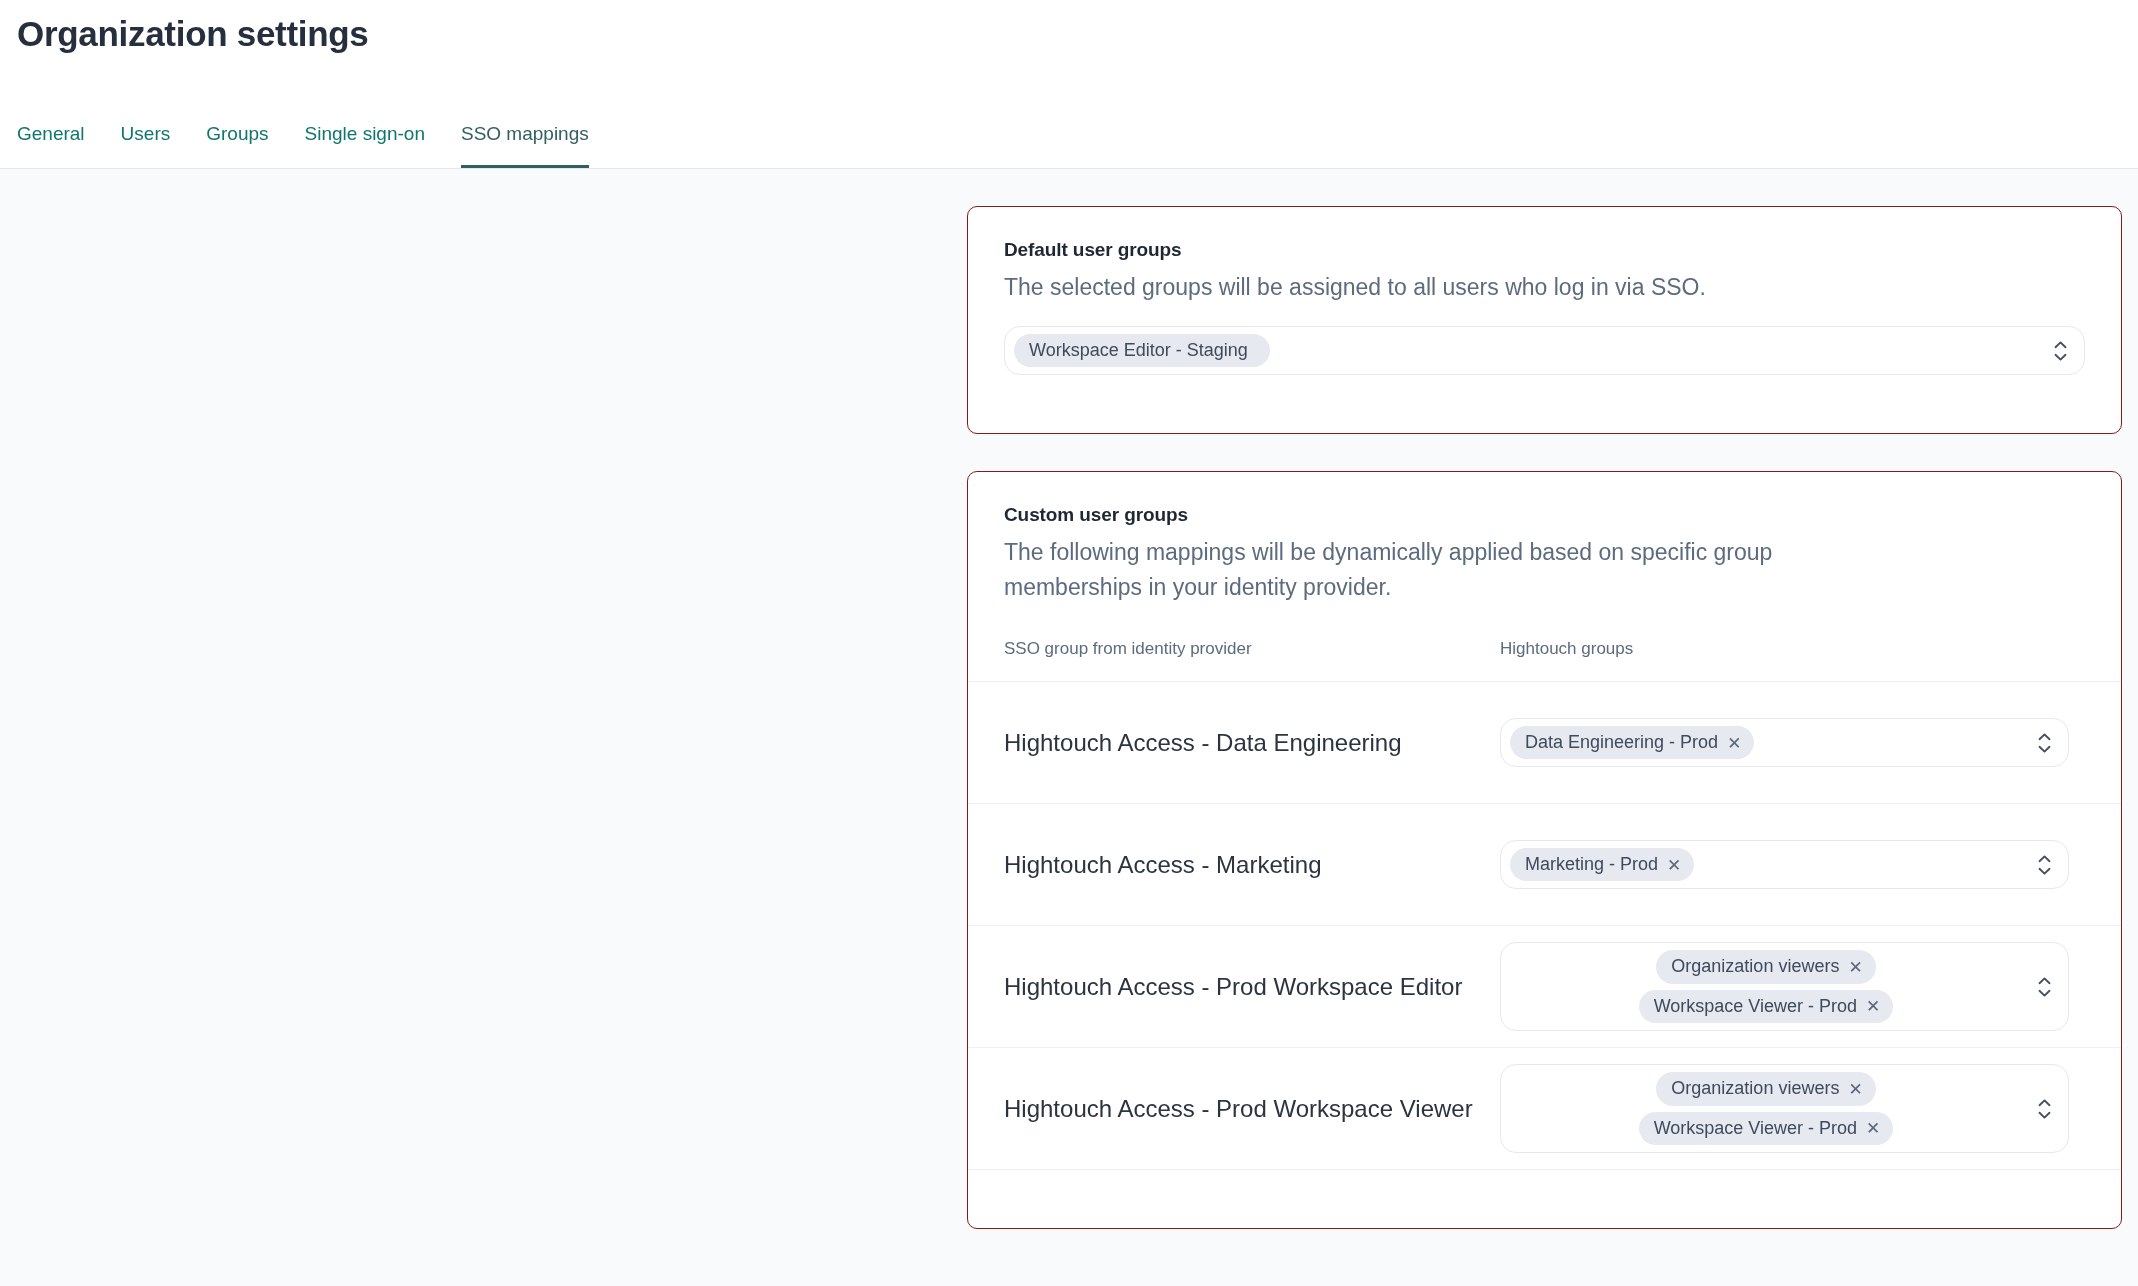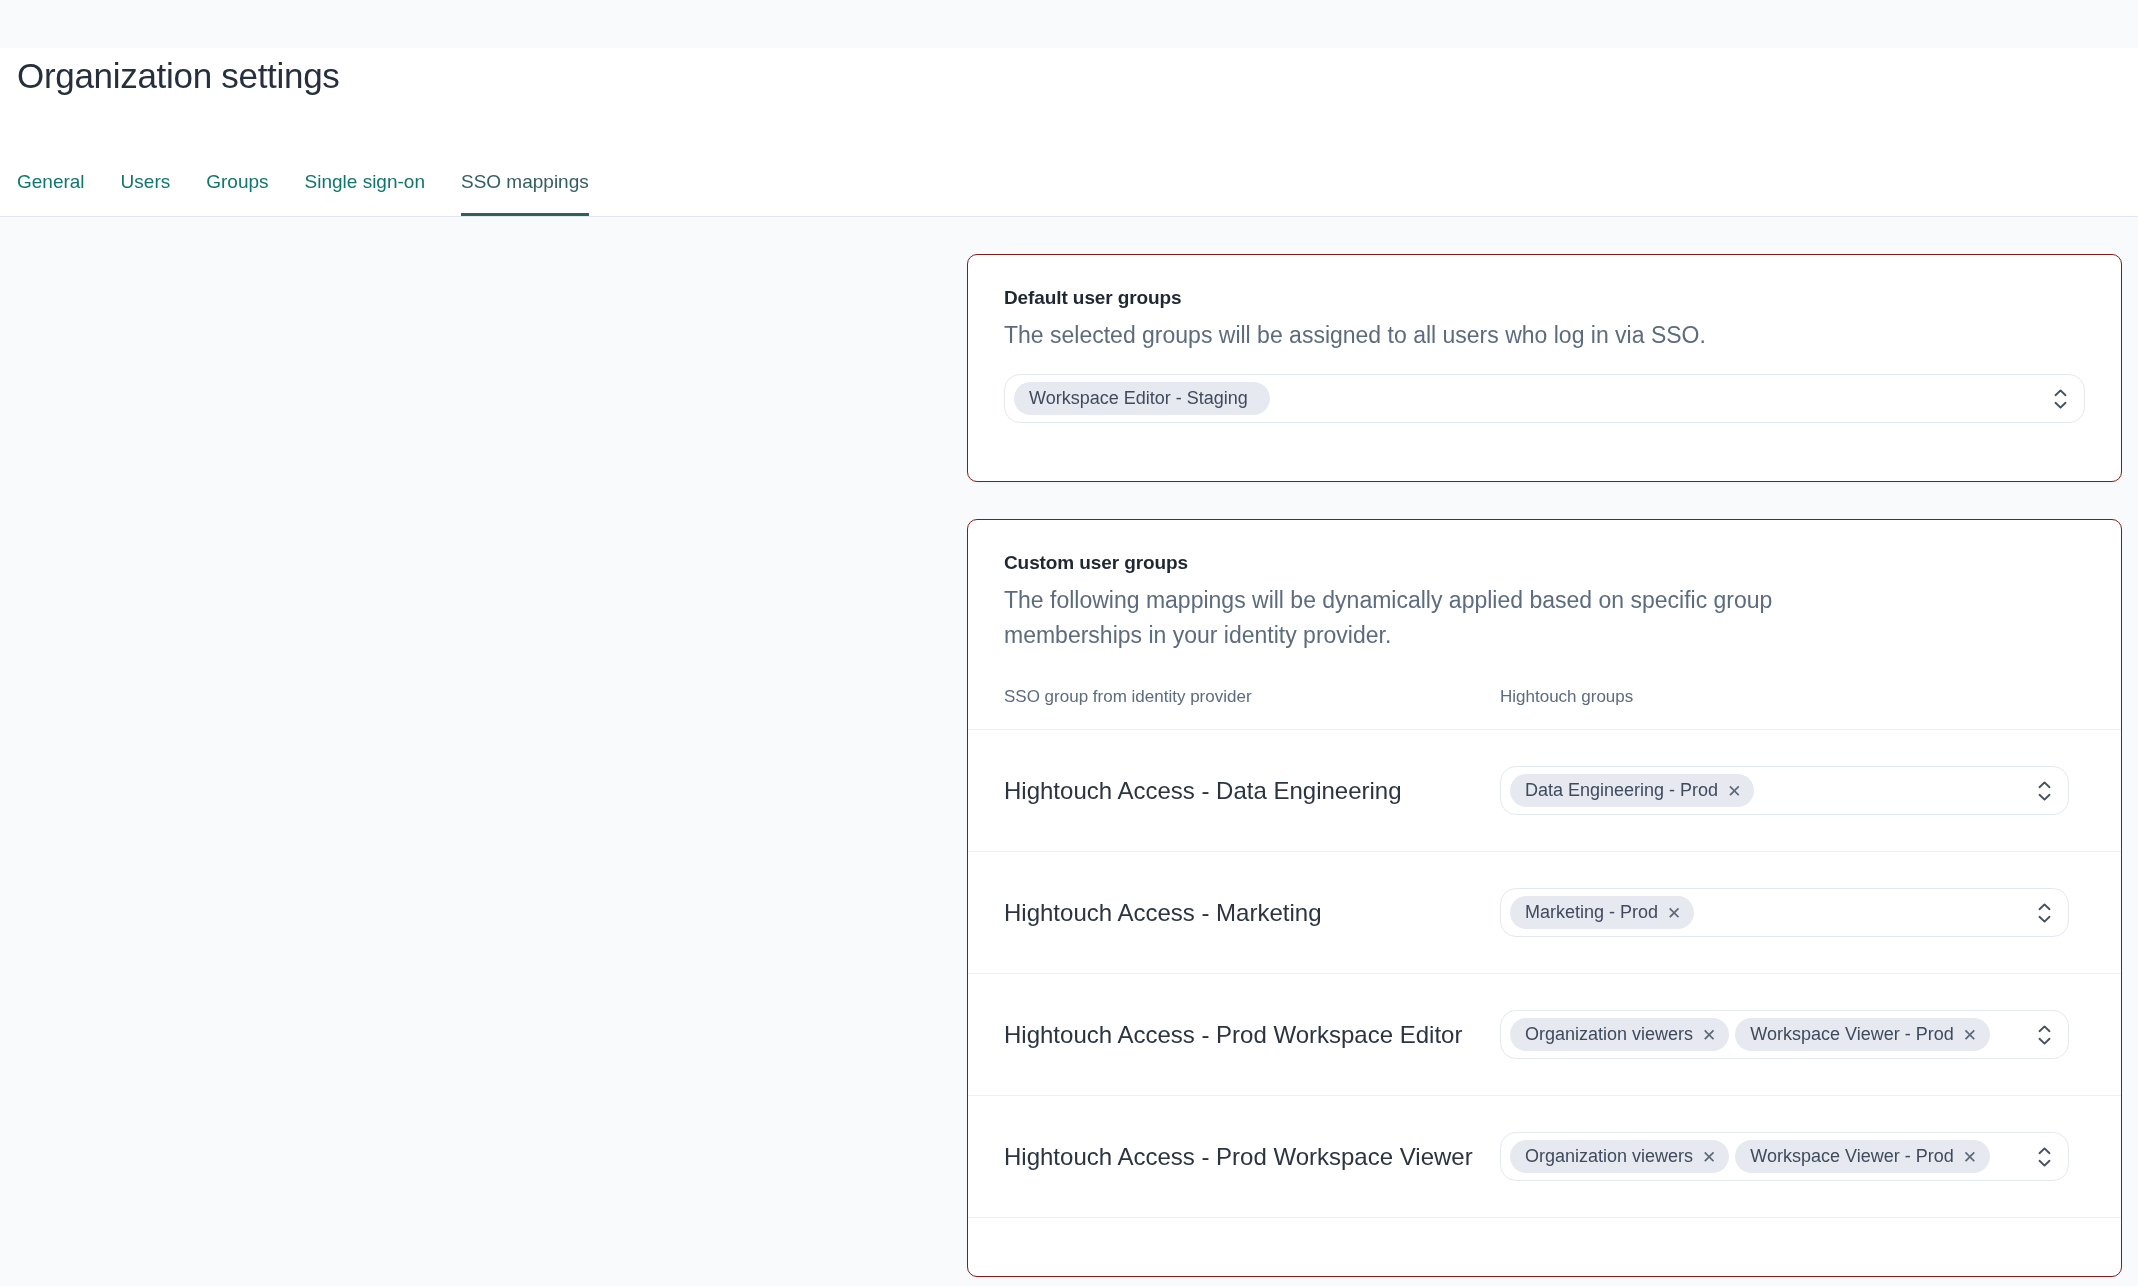--- a/index.html
+++ b/index.html
@@ -21,26 +21,25 @@
   .page-header {
     background: #ffffff;
     border-bottom: 1px solid #e3e8ef;
     height: 169px;
     padding: 0 16px;
     position: relative;
   }
 
   .page-title {
     font-size: 35px;
-    font-weight: 400;
+    font-weight: 700;
     letter-spacing: -0.3px;
     color: #262f3d;
-    padding-top: 8px;
+    padding-top: 14px;
     padding-left: 1px;
-    margin-top: 48px;
   }
 
   .tabs {
     display: flex;
     align-items: flex-end;
     gap: 36px;
     position: absolute;
     left: 17px;
     bottom: 0;
   }
@@ -115,21 +114,21 @@
     background: #ffffff;
     min-height: 46px;
     padding: 7px 46px 7px 9px;
     display: flex;
     flex-wrap: wrap;
     align-content: center;
     gap: 6px;
     cursor: pointer;
   }
 
-  .select.stacked { flex-direction: row; align-items: flex-end; }
+  .select.stacked { flex-direction: column; align-items: center; }
 
   .tag {
     display: inline-flex;
     align-items: center;
     gap: 9px;
     background: #e6e9f0;
     color: #3f4a5c;
     border-radius: 999px;
     padding: 4px 13px 5px 15px;
     font-size: 18px;

